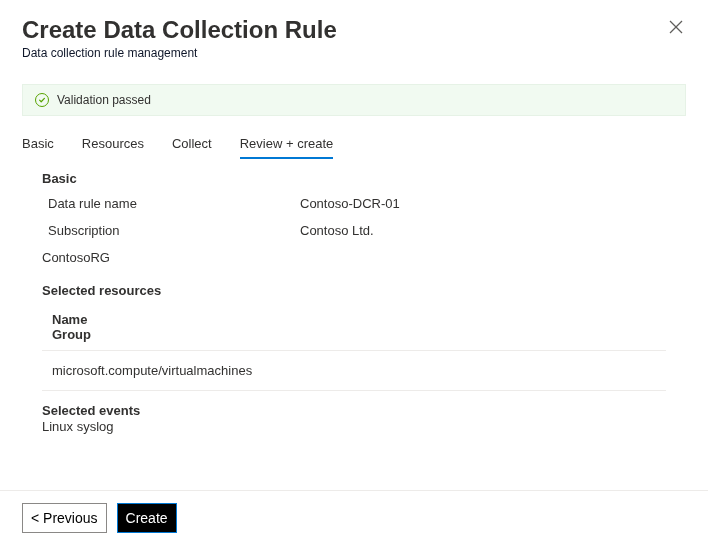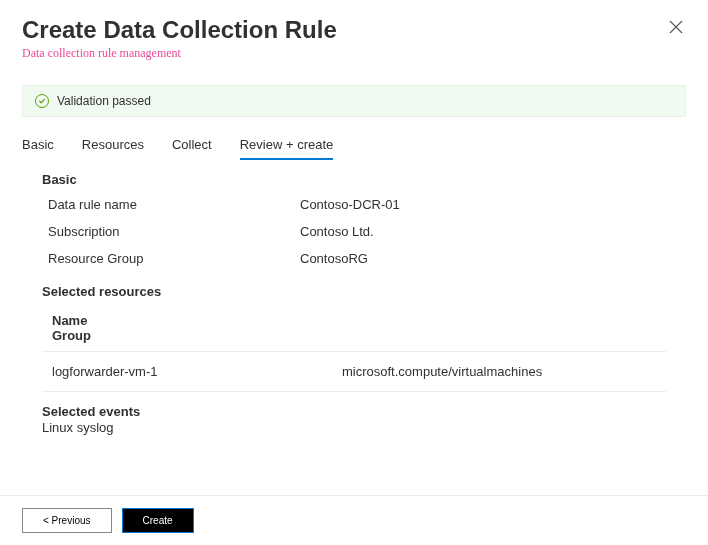--- a/index.html
+++ b/index.html
@@ -13,21 +13,21 @@
       position: relative;
       overflow: hidden;
     }
     .header { padding: 16px 22px 8px 22px; position: relative; }
     .title {
       font-size: 24px;
       font-weight: 600;
       color: #323130;
       margin-bottom: 2px;
     }
-    .subtitle { font-size: 12px; color: #ec4899; font-family: Liberation Serif, serif; }
+    .subtitle { font-size: 12px; color: #0f172a; }
     .close-btn {
       position: absolute;
       top: 18px;
       right: 22px;
       width: 20px;
       height: 20px;
       background: none;
       border: none;
       cursor: pointer;
       color: #605e5c;
@@ -120,22 +120,22 @@
       left: 0;
       bottom: 0;
       width: 100%;
       border-top: 1px solid #edebe9;
       padding: 12px 22px;
       display: flex;
       gap: 10px;
       background: #fff;
     }
     .btn {
-      font-size: 10px;
-      padding: 6px 20px;
+      font-size: 14px;
+      padding: 6px 8px;
       border: 1px solid #8a8886;
       background: #fff;
       cursor: pointer;
       font-family: inherit;
     }
     .btn-primary {
       background: #000000;
       border: 1px solid #0078d4;
       color: #fff;
     }
@@ -177,32 +177,30 @@
 
   <div class="kv-row">
     <div class="kv-label">Data rule name</div>
     <div class="kv-value">Contoso-DCR-01</div>
   </div>
   <div class="kv-row">
     <div class="kv-label">Subscription</div>
     <div class="kv-value">Contoso Ltd.</div>
   </div>
   <div class="kv-row">
-    <div class="kv-label">Resource Group</div>
     <div class="kv-value">ContosoRG</div>
   </div>
 
   <div class="section-title2">Selected resources</div>
 
   <div class="tbl-header">
     <div class="tbl-col1">Name</div>
     <div>Group</div>
   </div>
   <div class="tbl-row">
-    <div class="tbl-col1">logforwarder-vm-1</div>
     <div>microsoft.compute/virtualmachines</div>
   </div>
 
   <div class="events">
     <div class="events-title">Selected events</div>
     <div class="events-value">Linux syslog</div>
   </div>
 </div>
 
 <div class="footer">

